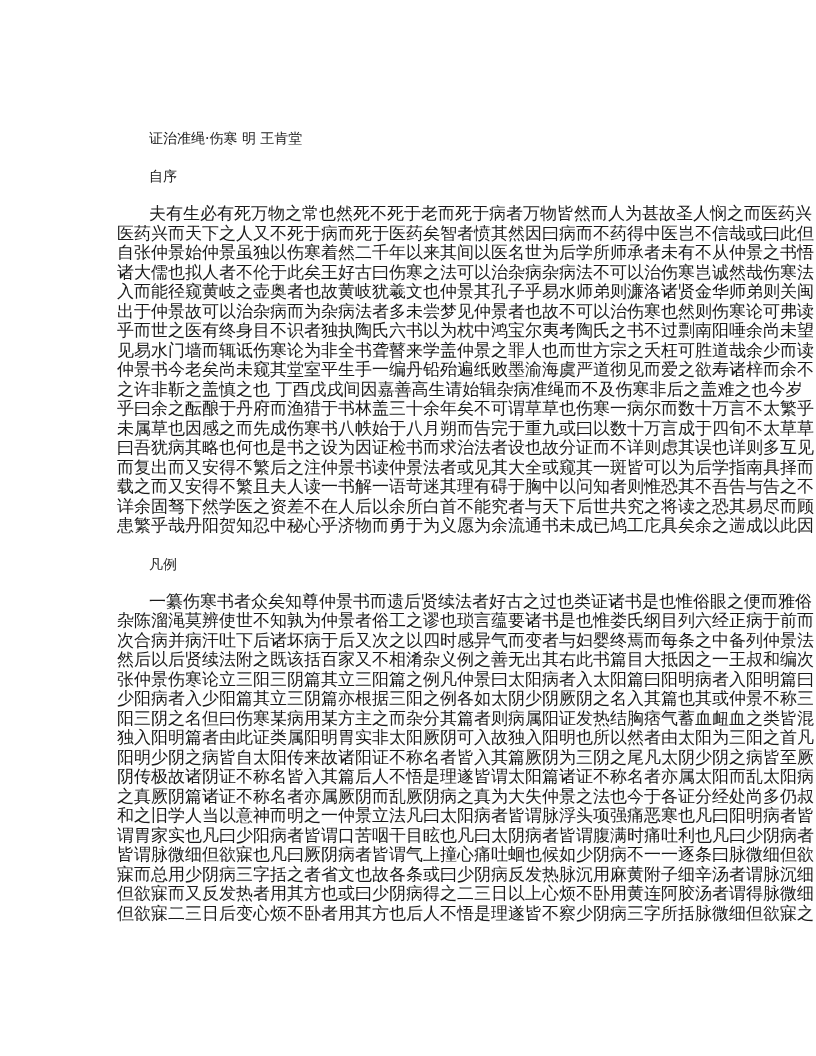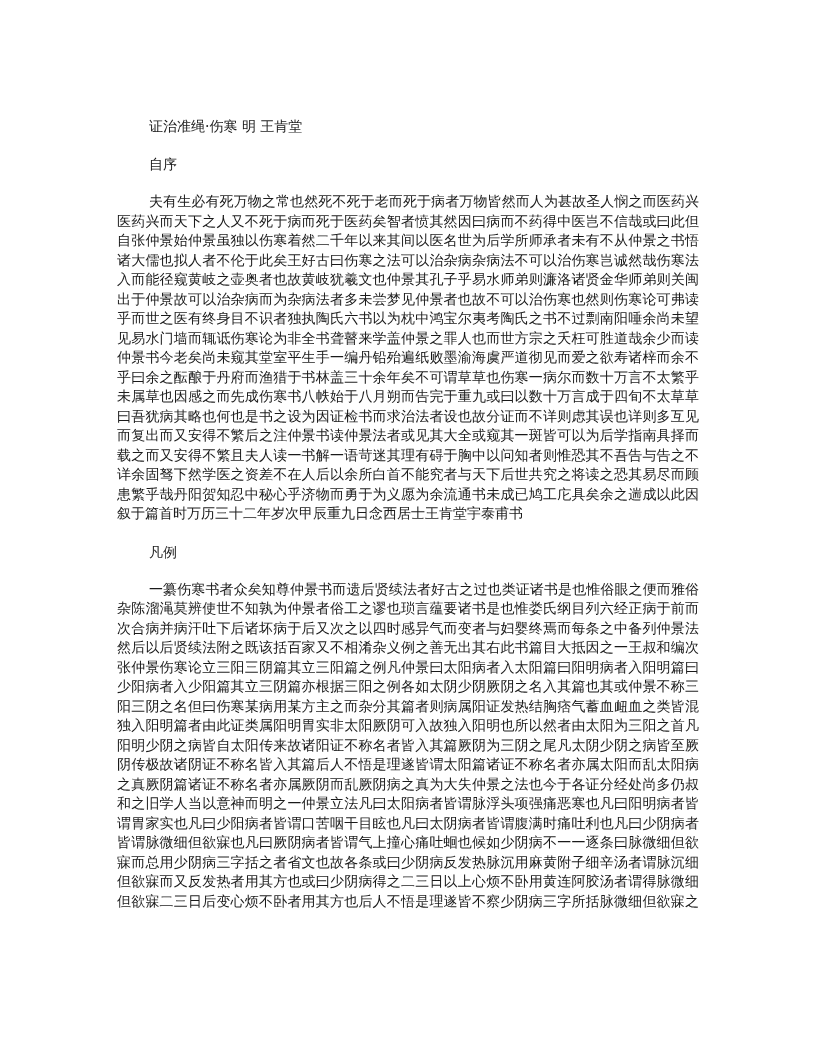--- a/index.html
+++ b/index.html
@@ -11,35 +11,35 @@
       width: 816px;
       height: 1056px;
       position: relative;
       overflow: hidden;
       font-family: "DejaVu Serif", "Liberation Serif", serif;
       color: #1a1a1a;
     }
     .page {
       position: absolute;
       left: 117px;
-      top: 116px;
+      top: 128px;
       width: 582px;
     }
     .heading {
       font-size: 14px;
       line-height: 20px;
       margin: 0 0 18px 32px;
       white-space: nowrap;
     }
     .heading.title { margin-bottom: 18px; }
     .para {
       margin: 0 0 18px 0;
     }
     .line {
-      font-size: 14px;
+      font-size: 17px;
       line-height: 19.5px;
       height: 19.5px;
       white-space: nowrap;
       text-align: justify;
       text-align-last: justify;
       letter-spacing: 0px;
     }
     .line.first { text-indent: 32px; }
     .line.last { text-align-last: left; }
   </style>
@@ -53,28 +53,28 @@
   <div class="para">
     <div class="line first">夫有生必有死万物之常也然死不死于老而死于病者万物皆然而人为甚故圣人悯之而医药兴</div>
     <div class="line">医药兴而天下之人又不死于病而死于医药矣智者愤其然因曰病而不药得中医岂不信哉或曰此但</div>
     <div class="line">自张仲景始仲景虽独以伤寒着然二千年以来其间以医名世为后学所师承者未有不从仲景之书悟</div>
     <div class="line">诸大儒也拟人者不伦于此矣王好古曰伤寒之法可以治杂病杂病法不可以治伤寒岂诚然哉伤寒法</div>
     <div class="line">入而能径窥黄岐之壶奥者也故黄岐犹羲文也仲景其孔子乎易水师弟则濂洛诸贤金华师弟则关闽</div>
     <div class="line">出于仲景故可以治杂病而为杂病法者多未尝梦见仲景者也故不可以治伤寒也然则伤寒论可弗读</div>
     <div class="line">乎而世之医有终身目不识者独执陶氏六书以为枕中鸿宝尔夷考陶氏之书不过剽南阳唾余尚未望</div>
     <div class="line">见易水门墙而辄诋伤寒论为非全书聋瞽来学盖仲景之罪人也而世方宗之夭枉可胜道哉余少而读</div>
     <div class="line">仲景书今老矣尚未窥其堂室平生手一编丹铅殆遍纸败墨渝海虞严道彻见而爱之欲寿诸梓而余不</div>
+    <div class="line">之许非靳之盖慎之也  丁酉戊戌间因嘉善高生请始辑杂病准绳而不及伤寒非后之盖难之也今岁</div>
     <div class="line">乎曰余之酝酿于丹府而渔猎于书林盖三十余年矣不可谓草草也伤寒一病尔而数十万言不太繁乎</div>
     <div class="line">未属草也因感之而先成伤寒书八帙始于八月朔而告完于重九或曰以数十万言成于四旬不太草草</div>
     <div class="line">曰吾犹病其略也何也是书之设为因证检书而求治法者设也故分证而不详则虑其误也详则多互见</div>
     <div class="line">而复出而又安得不繁后之注仲景书读仲景法者或见其大全或窥其一斑皆可以为后学指南具择而</div>
     <div class="line">载之而又安得不繁且夫人读一书解一语苛迷其理有碍于胸中以问知者则惟恐其不吾告与告之不</div>
     <div class="line">详余固驽下然学医之资差不在人后以余所白首不能究者与天下后世共究之将读之恐其易尽而顾</div>
     <div class="line">患繁乎哉丹阳贺知忍中秘心乎济物而勇于为义愿为余流通书未成已鸠工庀具矣余之遄成以此因</div>
-    <div class="line last">叙于篇首时万历三十二年岁次甲辰重九日念西居士王肯堂宇泰甫书</div>
   </div>
 
   <div class="heading">凡例</div>
   <div class="para">
     <div class="line first">一纂伤寒书者众矣知尊仲景书而遗后贤续法者好古之过也类证诸书是也惟俗眼之便而雅俗</div>
     <div class="line">杂陈溜渑莫辨使世不知孰为仲景者俗工之谬也琐言蕴要诸书是也惟娄氏纲目列六经正病于前而</div>
     <div class="line">次合病并病汗吐下后诸坏病于后又次之以四时感异气而变者与妇婴终焉而每条之中备列仲景法</div>
     <div class="line">然后以后贤续法附之既该括百家又不相淆杂义例之善无出其右此书篇目大抵因之一王叔和编次</div>
     <div class="line">张仲景伤寒论立三阳三阴篇其立三阳篇之例凡仲景曰太阳病者入太阳篇曰阳明病者入阳明篇曰</div>
     <div class="line">少阳病者入少阳篇其立三阴篇亦根据三阳之例各如太阴少阴厥阴之名入其篇也其或仲景不称三</div>

